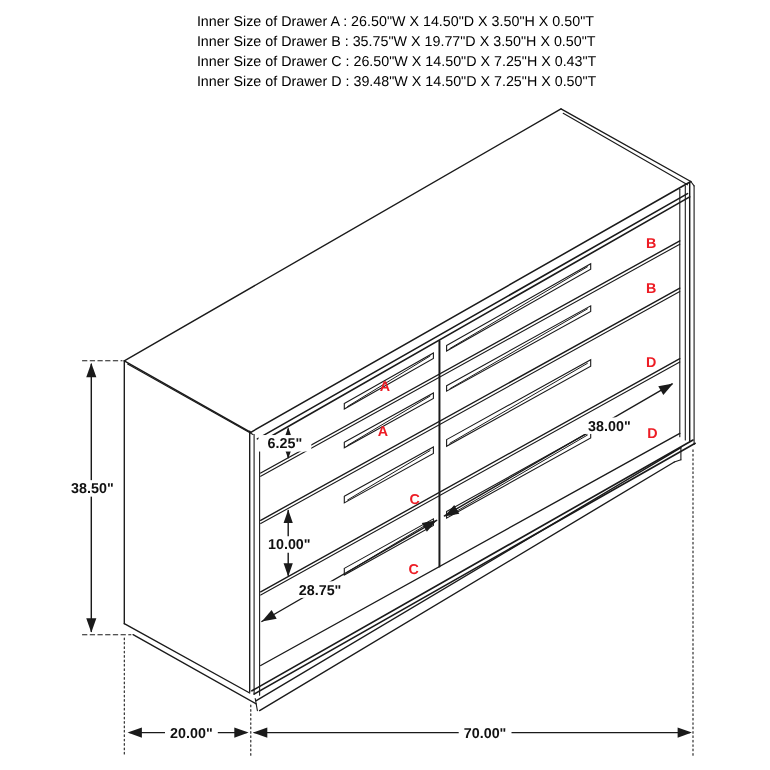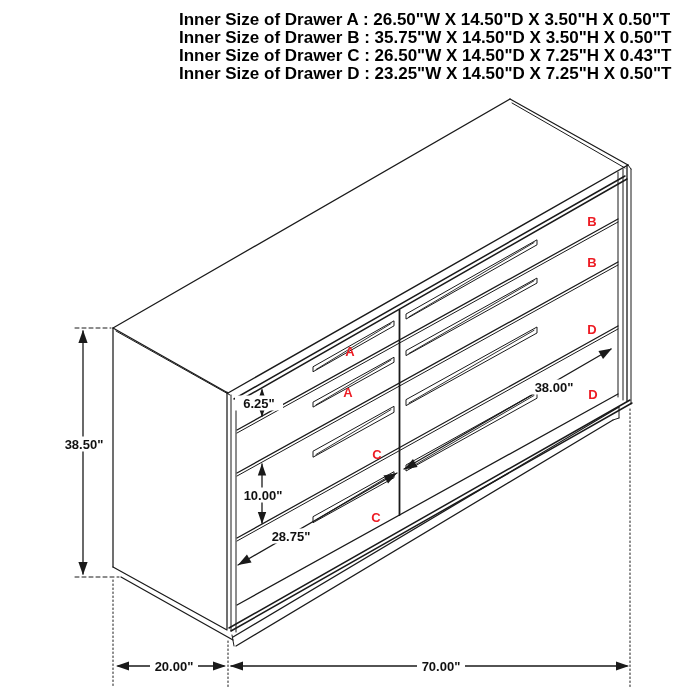--- a/index.html
+++ b/index.html
@@ -2,36 +2,36 @@
 <html><head>
 <meta charset="utf-8">
 <style>
   html,body{margin:0;padding:0;background:#fff;}
   #canvas{
     position:relative;width:700px;height:700px;background:#ffffff;
     font-family:"Liberation Sans",sans-serif;overflow:hidden;
   }
   #spec-header{
     position:absolute;left:179px;top:11px;
-    font-size:17px;font-weight:bold;color:#000;line-height:18px;
+    font-size:13px;font-weight:normal;color:#000;line-height:18px;
     white-space:nowrap;letter-spacing:0px;
   }
   #diagram-svg{position:absolute;left:0;top:0;}
   .dimtext{font-family:"Liberation Sans",sans-serif;font-weight:bold;font-size:13px;fill:#111;}
   .redletter{font-family:"Liberation Sans",sans-serif;font-weight:bold;font-size:13px;}
 </style>
 </head>
 <body>
 
 <div id="canvas">
   <div id="spec-header">
     <div>Inner Size of Drawer A : 26.50"W X 14.50"D X 3.50"H X 0.50"T</div>
-    <div>Inner Size of Drawer B : 35.75"W X 14.50"D X 3.50"H X 0.50"T</div>
+    <div>Inner Size of Drawer B : 35.75"W X 19.77"D X 3.50"H X 0.50"T</div>
     <div>Inner Size of Drawer C : 26.50"W X 14.50"D X 7.25"H X 0.43"T</div>
-    <div>Inner Size of Drawer D : 23.25"W X 14.50"D X 7.25"H X 0.50"T</div>
+    <div>Inner Size of Drawer D : 39.48"W X 14.50"D X 7.25"H X 0.50"T</div>
   </div>
   <svg id="diagram-svg" width="700" height="700" viewBox="0 0 700 700">
       <g>
         <line x1="113" y1="328" x2="510" y2="99" stroke="#1a1a1a" stroke-width="1.25" stroke-linecap="round"></line>
         <line x1="510" y1="99" x2="628" y2="165" stroke="#1a1a1a" stroke-width="1.25" stroke-linecap="round"></line>
         <line x1="512" y1="103" x2="625" y2="168" stroke="#1a1a1a" stroke-width="1" stroke-linecap="round"></line>
         <line x1="113" y1="328" x2="228" y2="393" stroke="#1a1a1a" stroke-width="1.25" stroke-linecap="round"></line>
         <line x1="116" y1="331" x2="230" y2="395" stroke="#1a1a1a" stroke-width="1" stroke-linecap="round"></line>
         <line x1="228" y1="393" x2="628" y2="165" stroke="#1a1a1a" stroke-width="1.4" stroke-linecap="round"></line>
       </g>

